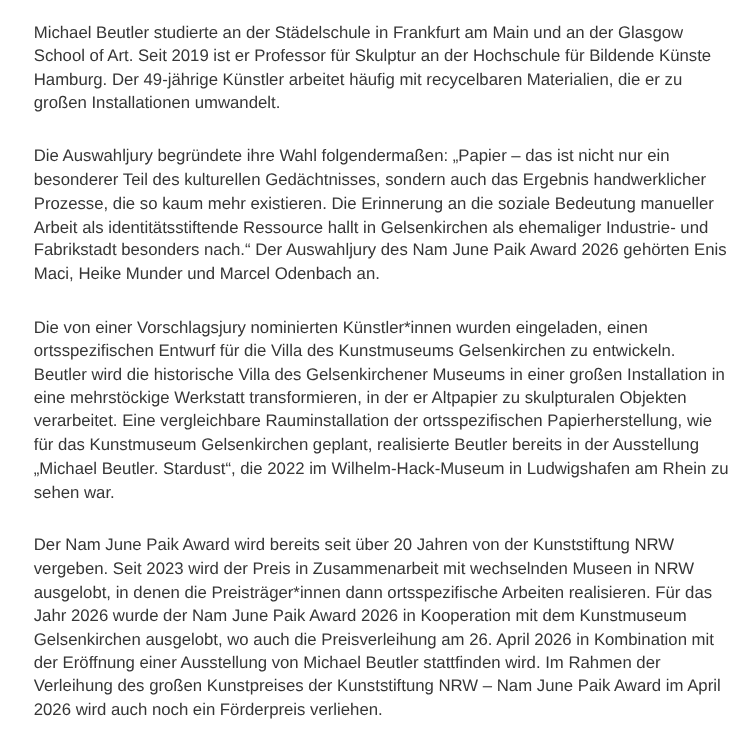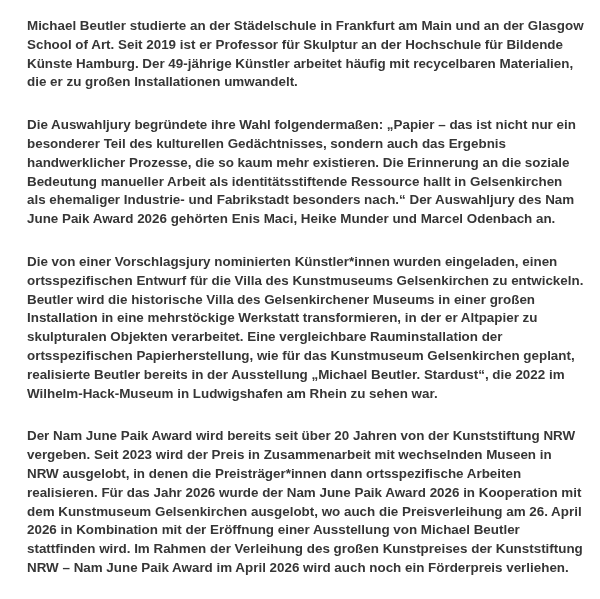--- a/index.html
+++ b/index.html
@@ -1,15 +1,15 @@
 <!DOCTYPE html>
 <html><head>
 <meta charset="utf-8">
 <style>
-  * { margin: 0; padding: 0; box-sizing: border-box; font-weight: bold; }
+  * { margin: 0; padding: 0; box-sizing: border-box; }
   html, body {
     width: 600px;
     height: 599px;
     background: #ffffff;
     overflow: hidden;
   }
   .article {
     padding: 17px 16px 0 27px;
     width: 600px;
   }

